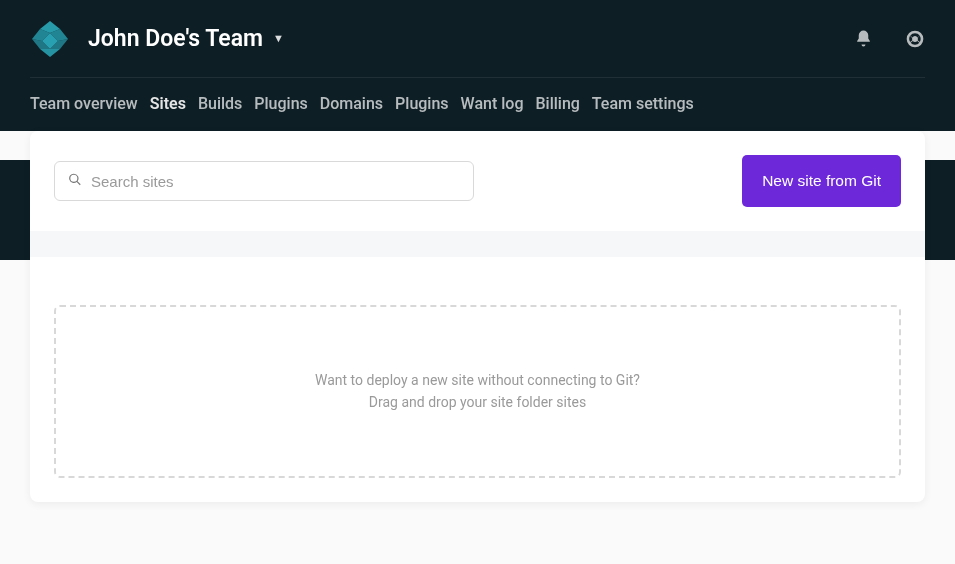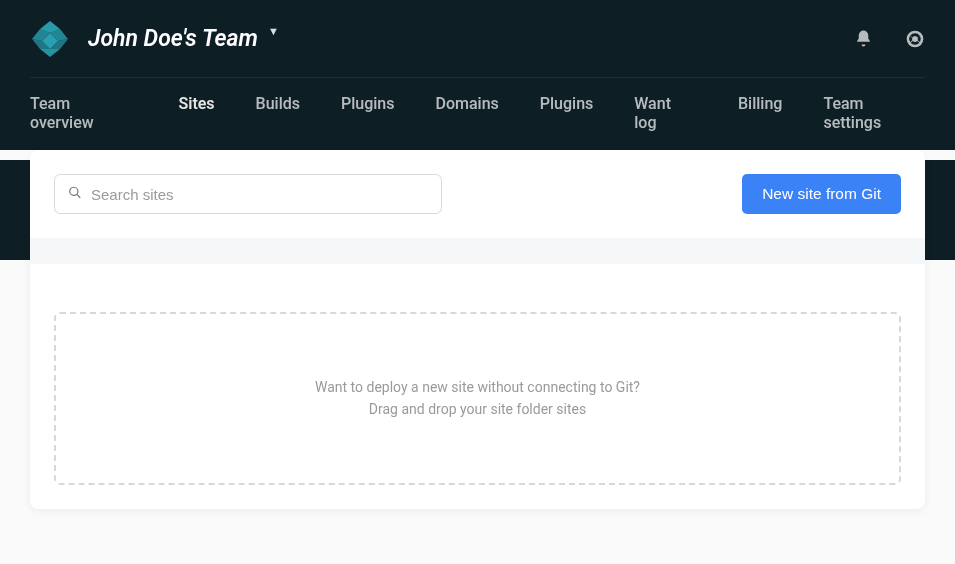--- a/index.html
+++ b/index.html
@@ -35,43 +35,43 @@
       width: 40px;
       height: 40px;
       display: flex;
       align-items: center;
       justify-content: center;
     }
     .team-name {
       font-size: 23px;
       font-weight: 600;
       display: flex;
+      align-items: center;
       gap: 10px;
       cursor: pointer;
-      font-style: italic;
     }
     .chevron-down {
       font-size: 11px;
       opacity: 0.85;
     }
     .header-right {
       display: flex;
       align-items: center;
       gap: 32px;
     }
     .icon-btn {
       color: rgba(255,255,255,0.7);
       cursor: pointer;
       display: flex;
       align-items: center;
       justify-content: center;
     }
     .nav-tabs {
       display: flex;
-      gap: 41px;
+      gap: 12px;
       padding: 16px 0 18px 0;
     }
     .nav-tab {
       color: rgba(255,255,255,0.7);
       font-size: 16px;
       font-weight: 500;
       cursor: pointer;
     }
     .nav-tab.active {
       color: #e5e5e5;
@@ -95,21 +95,21 @@
       box-shadow: 0 2px 8px rgba(0,0,0,0.06);
     }
     .card-top {
       display: flex;
       align-items: center;
       justify-content: space-between;
       padding: 24px;
     }
     .search-wrap {
       position: relative;
-      width: 388px;
+      width: 420px;
     }
     .search-icon {
       position: absolute;
       left: 14px;
       top: 50%;
       transform: translateY(-50%);
       color: #787878;
     }
     .search-input {
       width: 100%;
@@ -118,26 +118,26 @@
       border-radius: 6px;
       padding: 0 14px 0 36px;
       font-size: 15px;
       color: #333;
       outline: none;
     }
     .search-input::placeholder {
       color: #9a9a9a;
     }
     .new-site-btn {
-      background: #3b82f6;
+      background: #6d28d9;
       color: #fff;
       border: none;
       border-radius: 5px;
       padding: 0 20px;
-      height: 40px;
+      height: 52px;
       font-size: 15.5px;
       font-weight: 400;
       cursor: pointer;
     }
     .card-gap {
       background: #f6f7f8;
       height: 26px;
     }
     .card-body {
       padding: 48px 24px 24px 24px;

